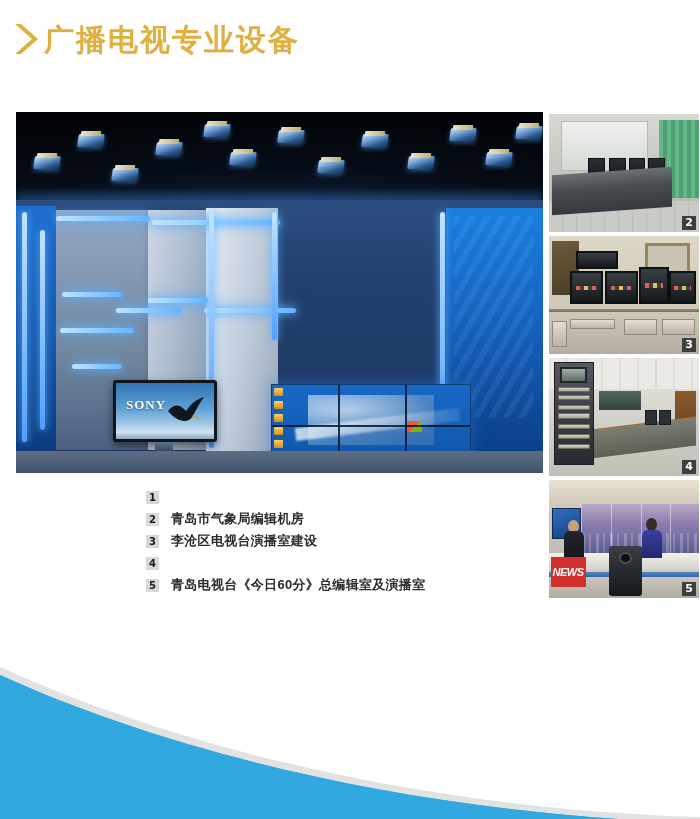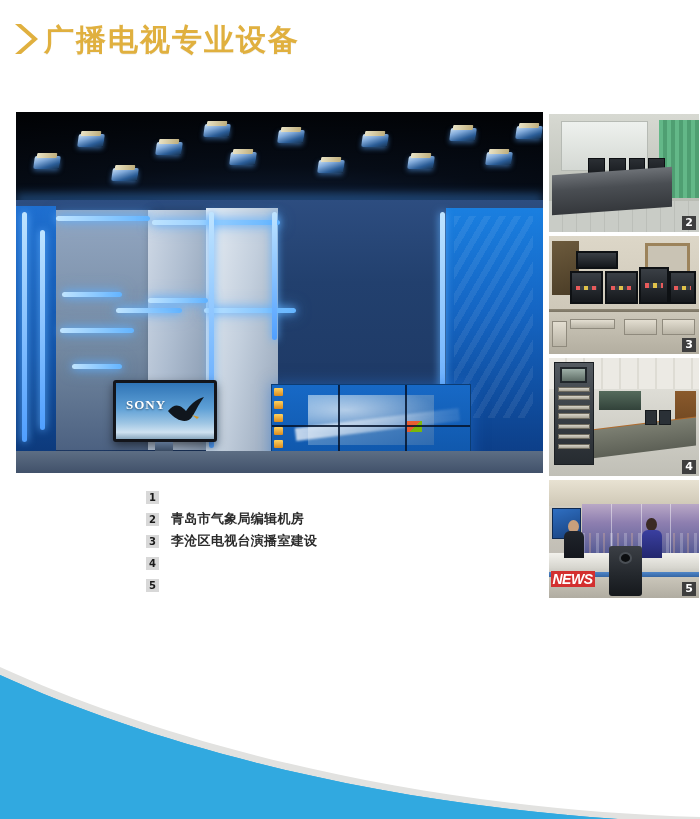--- a/index.html
+++ b/index.html
@@ -254,22 +254,22 @@
     background:linear-gradient(180deg,#4f86c8,#2f5f9c); }
   .sc5-floor { position:absolute; left:0; bottom:0; width:100%; height:18%;
     background:linear-gradient(180deg,#cac6ba,#b0aca1); }
   .sc5-anchorM { position:absolute; left:10%; top:34%; width:13%; height:32%; }
   .sc5-anchorF { position:absolute; left:62%; top:32%; width:13%; height:34%; }
   .sc5-head { position:absolute; left:22%; top:0; width:56%; height:34%;
     border-radius:50%; background:#c89f7c; }
   .sc5-body { position:absolute; left:0; top:30%; width:100%; height:70%;
     border-radius:6px 6px 0 0; }
   .sc5-news { position:absolute; left:1%; bottom:9%;
-    color:#fff; font-size:14px; font-weight:bold; font-style:italic;
-    background:#d32f2f; padding:0 2px; letter-spacing:-.5px; }
+    color:#fff; font-size:11px; font-weight:bold; font-style:italic;
+    background:#d32f2f; padding:9px 2px; letter-spacing:-.5px; }
   .sc5-cam { position:absolute; left:40%; top:56%; width:22%; height:42%;
     background:linear-gradient(180deg,#3b3f45 0%,#23272c 60%,#15181c 100%);
     border-radius:3px; }
   .sc5-camlens { position:absolute; left:30%; top:12%; width:40%; height:24%;
     background:#0c0e10; border:2px solid #4a4f55; border-radius:50%; }
 
   
   .caplist { position:absolute; left:146px; top:487px; width:420px; }
   .cap-row { display:flex; align-items:center; height:20px; margin-bottom:2px; }
   .cap-num {
@@ -478,20 +478,21 @@
     </div>
     <div class="cap-row">
       <span class="cap-num">3</span>
       <span class="cap-text">李沧区电视台演播室建设</span>
     </div>
     <div class="cap-row">
       <span class="cap-num">4</span>
     </div>
     <div class="cap-row">
       <span class="cap-num">5</span>
+      <span class="cap-text">青岛电视台《今日60分》总编辑室及演播室</span>
     </div>
   </div>
 
   <div class="wave">
     <svg width="700" height="190" viewBox="0 0 700 190" preserveAspectRatio="none">
       <path d="M0,38 C180,120 430,180 700,188 L700,190 L0,190 Z" fill="#e2e2e0"></path>
       <path d="M0,46 C180,128 430,186 700,194 L700,190 L0,190 Z" fill="#31a9e0"></path>
       <path d="M0,46 C180,128 430,186 700,194 L700,250 L0,250 Z" fill="#31a9e0"></path>
     </svg>
   </div>

